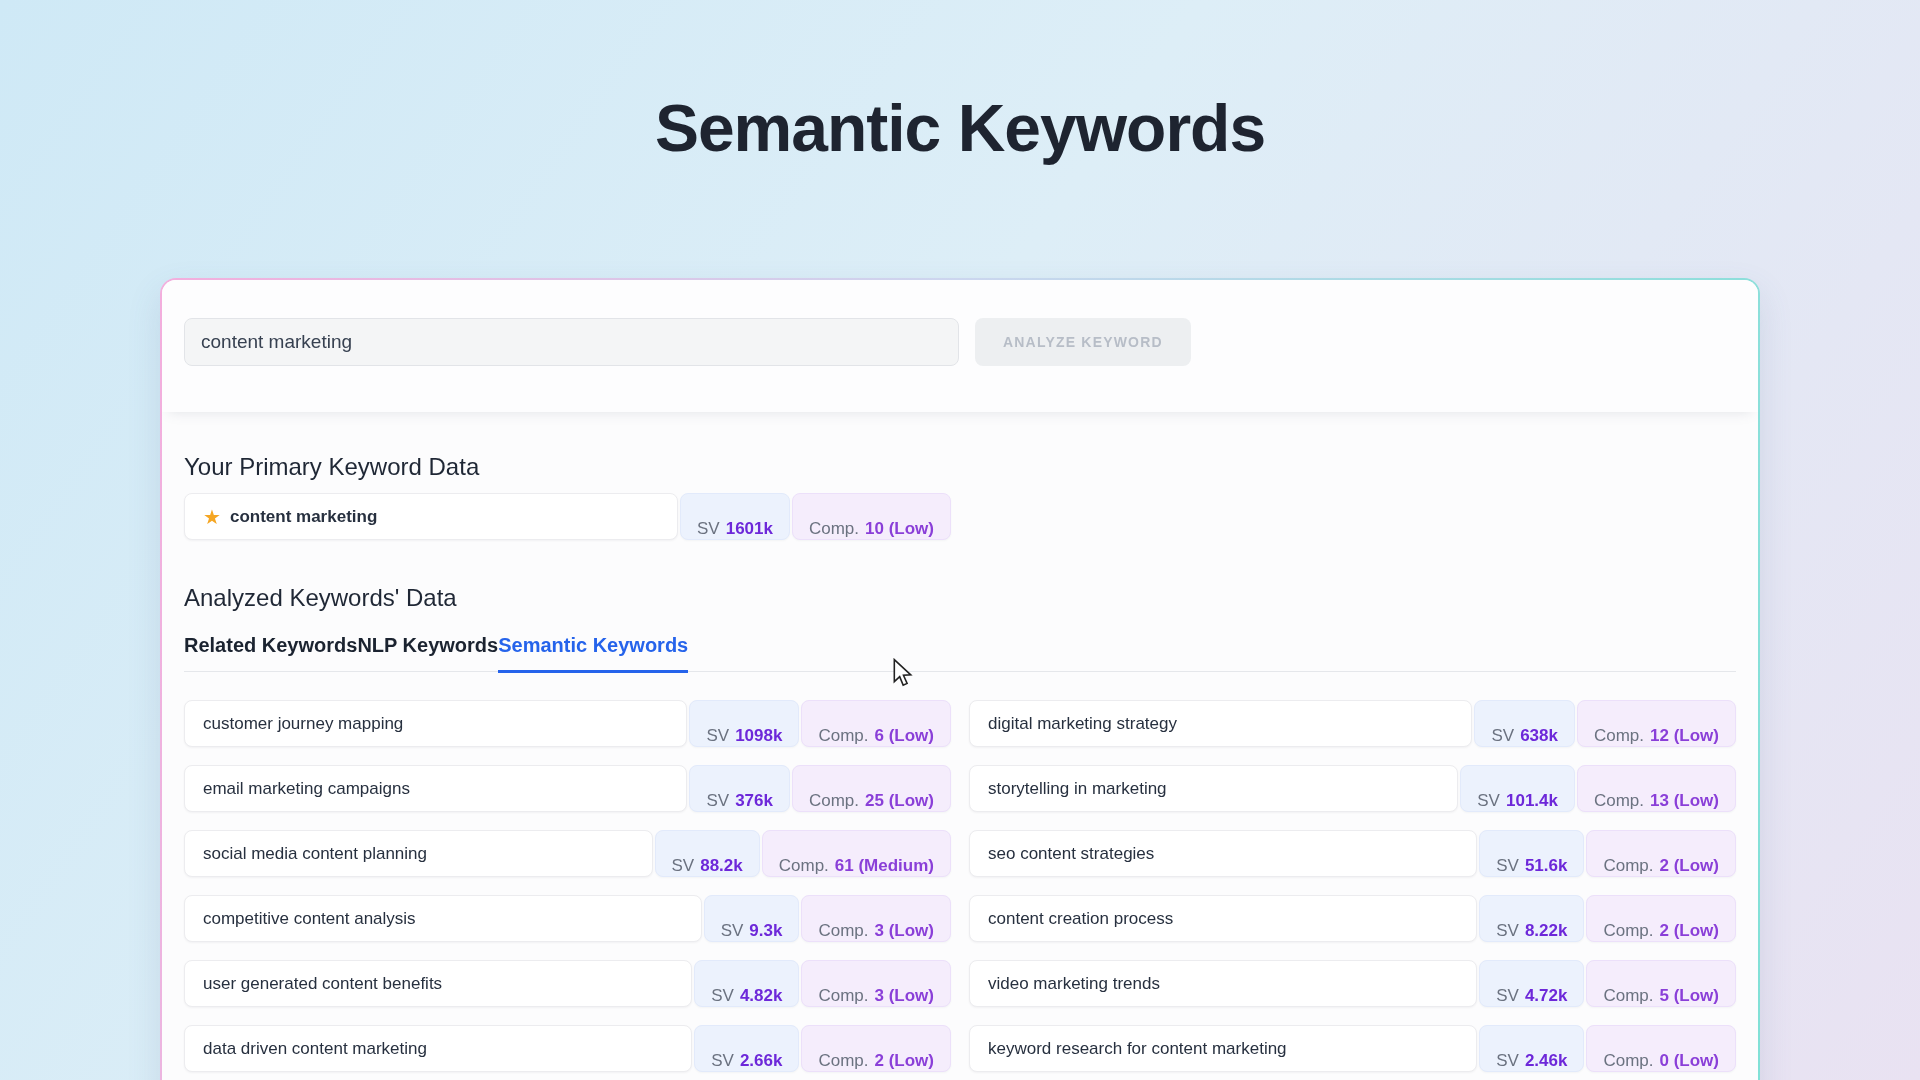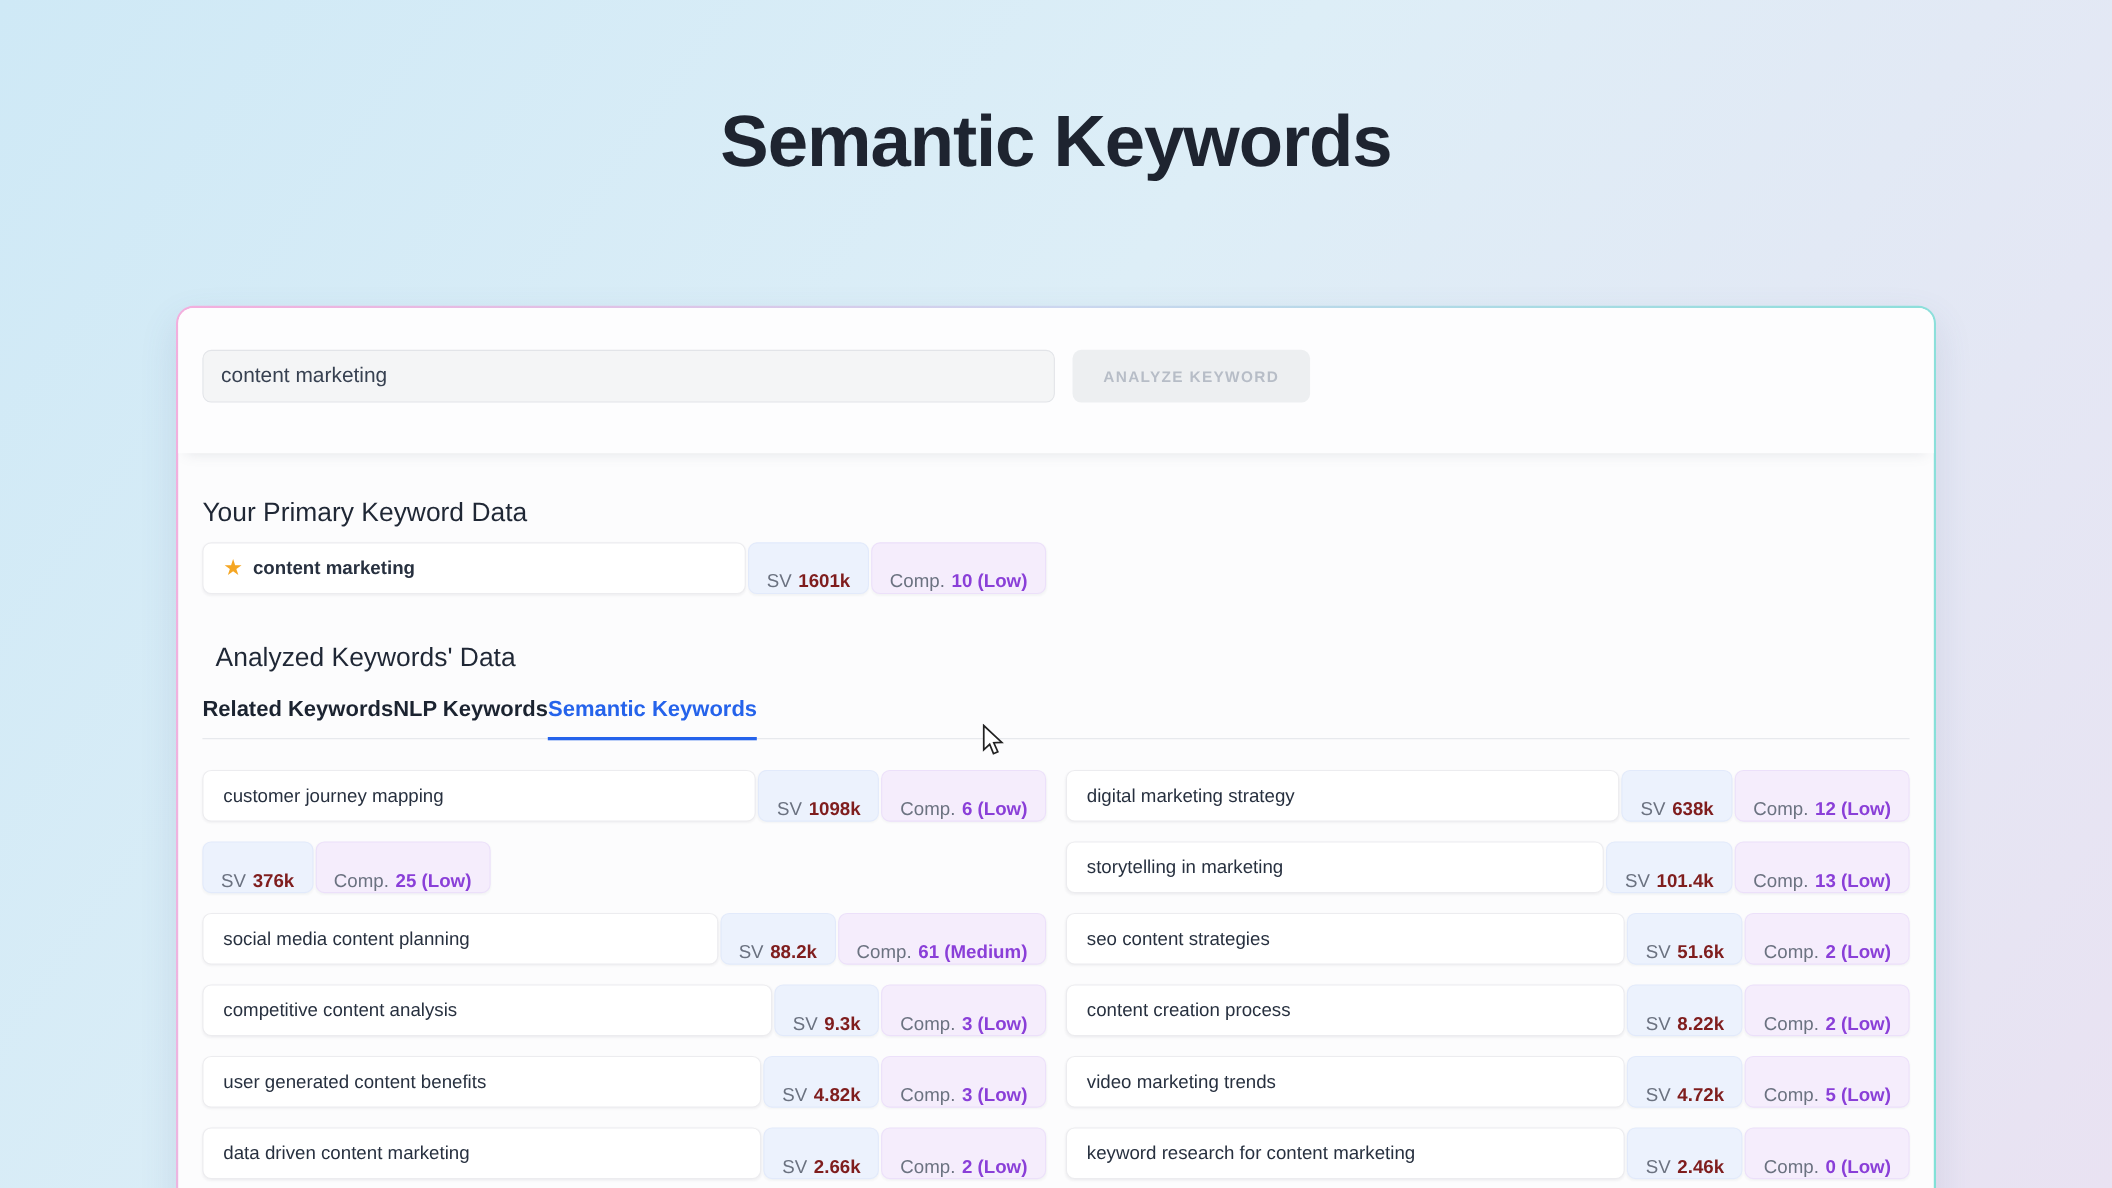--- a/index.html
+++ b/index.html
@@ -70,21 +70,21 @@
     font-family: inherit;
     cursor: default;
   }
   .content { padding: 0 22px; }
   .section-heading {
     margin-top: 41px;
     font-size: 24px;
     font-weight: 500;
     color: #1f2735;
   }
-  .section-heading.second { margin-top: 44px; margin-left: 12px; }
+  .section-heading.second { margin-top: 44px; }
   .kw-row {
     display: flex;
     gap: 2px;
     height: 47px;
   }
   .primary-row { margin-top: 12px; width: 767px; }
   .kw-seg {
     flex: 1;
     min-width: 0;
     background: #ffffff;
@@ -106,21 +106,21 @@
     gap: 6px;
     padding: 0 16px;
     border-radius: 8px;
     font-size: 17px;
     white-space: nowrap;
     box-shadow: 0 1px 2px rgba(30, 40, 60, 0.04);
   }
   .chip-label { color: #6b7280; }
   .chip-val { font-weight: 700; }
   .chip.sv { background: #ecf2fd; border: 1px solid #e2eafb; }
-  .chip.sv .chip-val { color: #7f1d1d; }
+  .chip.sv .chip-val { color: #6d28d9; }
   .chip.comp { background: #f5edfc; border: 1px solid #ece0fa; }
   .chip.comp .chip-val { color: #8a3fd8; }
   .tabs {
     margin-top: 22px;
     display: flex;
     border-bottom: 1px solid #e5e7eb;
   }
   .tab {
     font-size: 20px;
     font-weight: 700;
@@ -199,20 +199,23 @@
               <div class="chip sv">
                   <span class="chip-label">SV</span>
                   <span class="chip-val">1098k</span>
                 </div>
               <div class="chip comp">
                   <span class="chip-label">Comp.</span>
                   <span class="chip-val">6 (Low)</span>
                 </div>
             </div>
             <div class="kw-row">
+              <div class="kw-seg">
+                  <span>email marketing campaigns</span>
+                </div>
               <div class="chip sv">
                   <span class="chip-label">SV</span>
                   <span class="chip-val">376k</span>
                 </div>
               <div class="chip comp">
                   <span class="chip-label">Comp.</span>
                   <span class="chip-val">25 (Low)</span>
                 </div>
             </div>
             <div class="kw-row">

